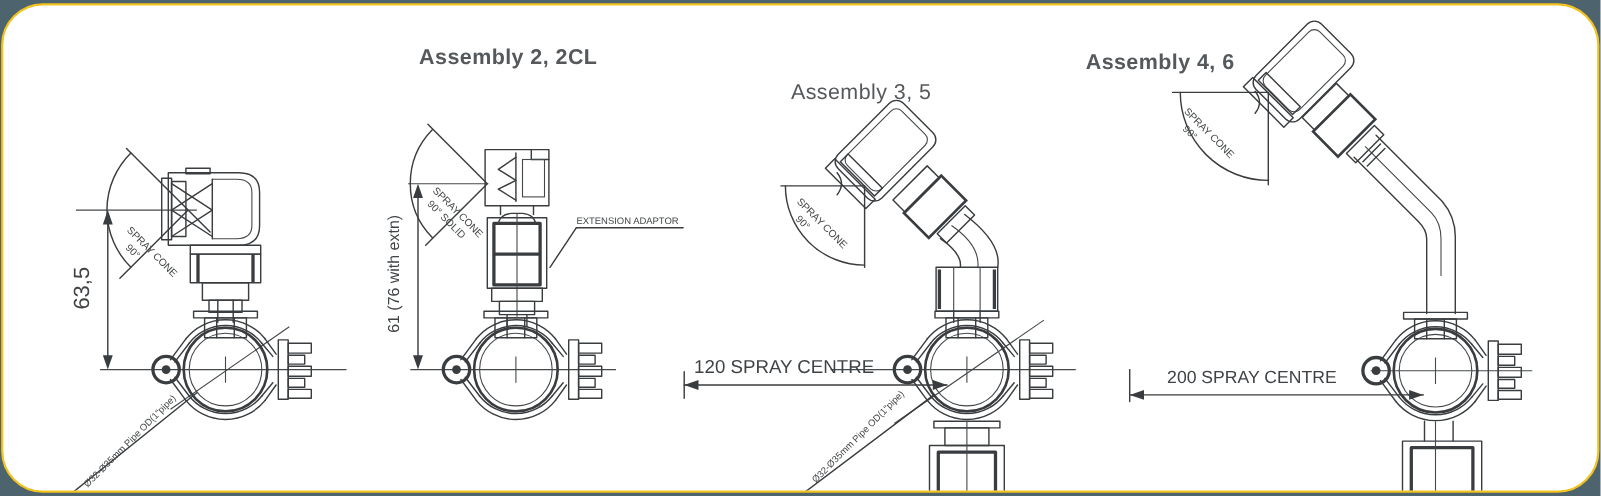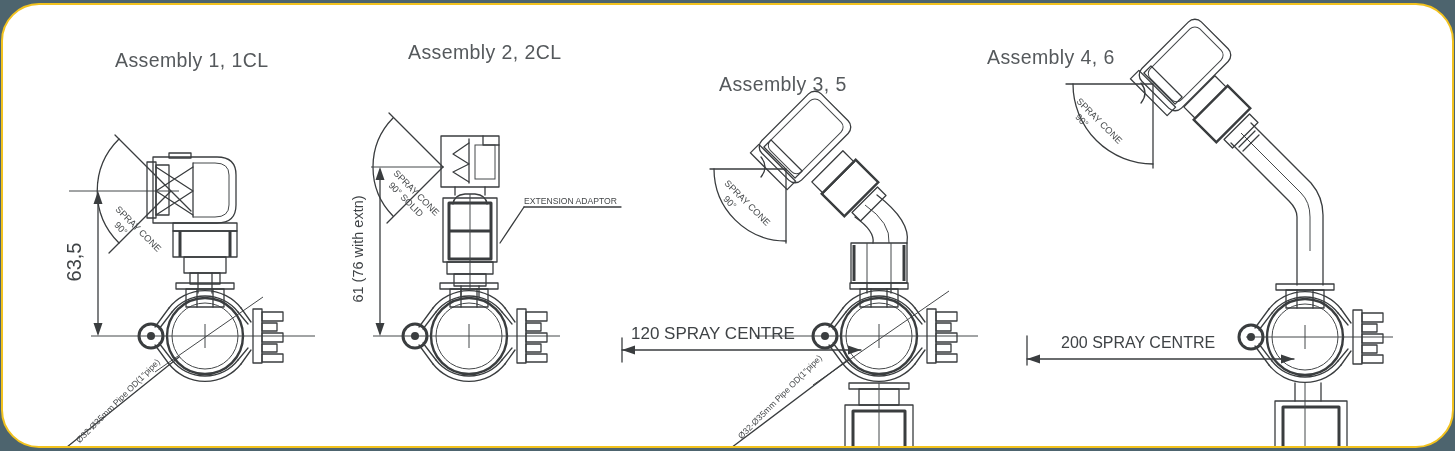--- a/index.html
+++ b/index.html
@@ -16,40 +16,39 @@
     overflow:hidden;
   }
   .title{
     position:absolute;
     font-size:19.5px;
     color:#55595c;
     letter-spacing:.4px;
     white-space:nowrap;
   }
   #t1{left:112px;top:44px;}
-  #t2{left:405px;top:36px;}
+  #t2{left:378px;top:36px;font-weight:bold;}
   #t3{left:716px;top:44px;margin-top:24px;}
-  #t4{left:984px;top:41px;}
+  #t4{left:984px;top:41px;font-weight:bold;}
   svg{position:absolute;left:0;top:0;}
   svg *{vector-effect:none;}
   .ln{stroke:#3a3d3f;fill:none;stroke-width:1.3;stroke-linecap:round;stroke-linejoin:round;}
   .bd{stroke:#3a3d3f;fill:none;stroke-width:3;stroke-linejoin:round;}
   .md{stroke:#3a3d3f;fill:none;stroke-width:2.4;}
   .thin{stroke:#45484a;fill:none;stroke-width:1;}
   .fillc{fill:#3a3d3f;stroke:none;}
   .dimtxt{fill:#3f4346;font-family:"Liberation Sans",sans-serif;}
   .small{font-size:9.3px;fill:#45484a;}
   .tiny{font-size:8.6px;fill:#45484a;}
 </style>
 </head>
 <body>
 
 <div class="card">
 
-  <div class="title" id="t1">Assembly 1, 1CL</div>
   <div class="title" id="t2">Assembly 2, 2CL</div>
   <div class="title" id="t3">Assembly 3, 5</div>
   <div class="title" id="t4">Assembly 4, 6</div>
 
   <svg width="1455" height="451" viewBox="0 0 1455 451">
 
     <defs>
       <g id="clampsym">
         <circle r="38" class="md"></circle>
         <circle r="33" class="thin"></circle>

